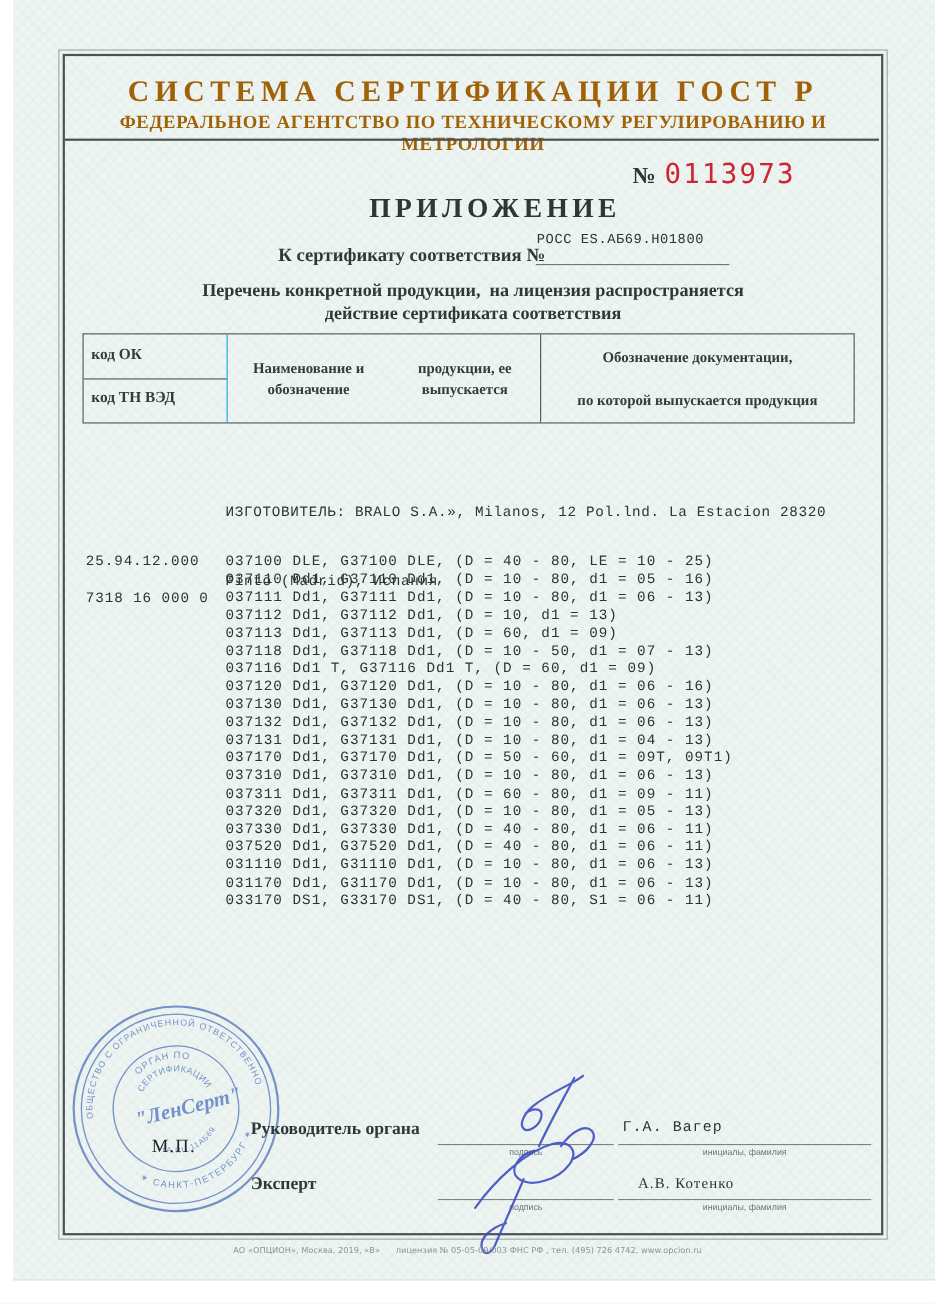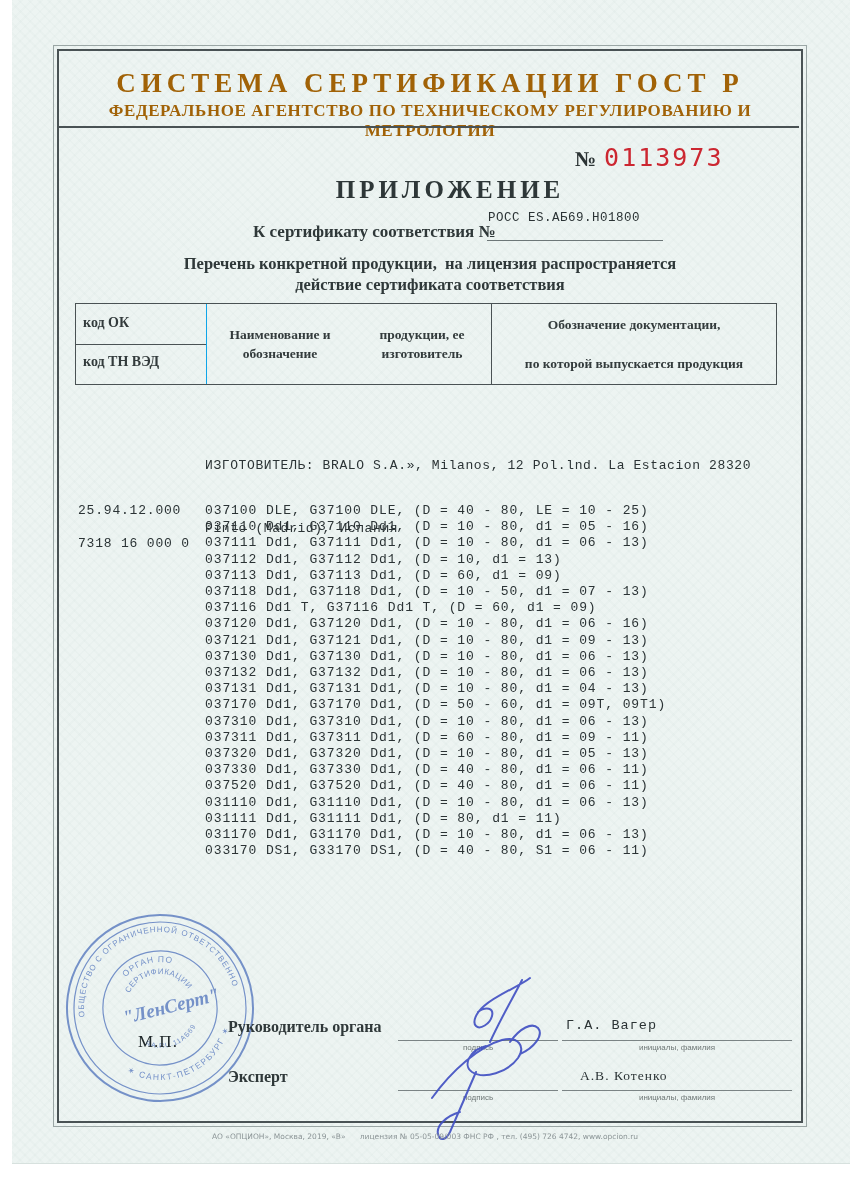--- a/index.html
+++ b/index.html
@@ -109,21 +109,21 @@
 <div class="abs list-head2">действие сертификата соответствия</div>
 
 <div class="abs tbl">
   <div class="c1">
     <div class="cell" style="top:11px;">код ОК</div>
     <div class="divider"></div>
     <div class="cell" style="top:50px;">код ТН ВЭД</div>
   </div>
   <div class="c2">
     <div class="hline">Наименование и обозначение</div>
-    <div class="hline">продукции, ее изготовитель</div>
+    <div class="hline">продукции, ее выпускается</div>
   </div>
   <div class="c3">
     <div class="hline">Обозначение документации,</div>
     <div class="hline">по которой выпускается продукция</div>
   </div>
 </div>
 
 <div class="abs manufacturer mono">
   <div>ИЗГОТОВИТЕЛЬ: BRALO S.A.», Milanos, 12 Pol.lnd. La Estacion 28320</div>
   <div>Pinto (Madrid), Испания</div>
@@ -134,32 +134,30 @@
 
 <div class="abs" id="products-list">
     <div class="product-line">037100 DLE, G37100 DLE, (D = 40 - 80, LE = 10 - 25)</div>
     <div class="product-line">037110 Dd1, G37110 Dd1, (D = 10 - 80, d1 = 05 - 16)</div>
     <div class="product-line">037111 Dd1, G37111 Dd1, (D = 10 - 80, d1 = 06 - 13)</div>
     <div class="product-line">037112 Dd1, G37112 Dd1, (D = 10, d1 = 13)</div>
     <div class="product-line">037113 Dd1, G37113 Dd1, (D = 60, d1 = 09)</div>
     <div class="product-line">037118 Dd1, G37118 Dd1, (D = 10 - 50, d1 = 07 - 13)</div>
     <div class="product-line">037116 Dd1 T, G37116 Dd1 T, (D = 60, d1 = 09)</div>
     <div class="product-line">037120 Dd1, G37120 Dd1, (D = 10 - 80, d1 = 06 - 16)</div>
-    <div class="product-line">037121 Dd1, G37121 Dd1, (D = 10 - 80, d1 = 09 - 13)</div>
     <div class="product-line">037130 Dd1, G37130 Dd1, (D = 10 - 80, d1 = 06 - 13)</div>
     <div class="product-line">037132 Dd1, G37132 Dd1, (D = 10 - 80, d1 = 06 - 13)</div>
     <div class="product-line">037131 Dd1, G37131 Dd1, (D = 10 - 80, d1 = 04 - 13)</div>
     <div class="product-line">037170 Dd1, G37170 Dd1, (D = 50 - 60, d1 = 09T, 09T1)</div>
     <div class="product-line">037310 Dd1, G37310 Dd1, (D = 10 - 80, d1 = 06 - 13)</div>
     <div class="product-line">037311 Dd1, G37311 Dd1, (D = 60 - 80, d1 = 09 - 11)</div>
     <div class="product-line">037320 Dd1, G37320 Dd1, (D = 10 - 80, d1 = 05 - 13)</div>
     <div class="product-line">037330 Dd1, G37330 Dd1, (D = 40 - 80, d1 = 06 - 11)</div>
     <div class="product-line">037520 Dd1, G37520 Dd1, (D = 40 - 80, d1 = 06 - 11)</div>
     <div class="product-line">031110 Dd1, G31110 Dd1, (D = 10 - 80, d1 = 06 - 13)</div>
-    <div class="product-line">031111 Dd1, G31111 Dd1, (D = 80, d1 = 11)</div>
     <div class="product-line">031170 Dd1, G31170 Dd1, (D = 10 - 80, d1 = 06 - 13)</div>
     <div class="product-line">033170 DS1, G33170 DS1, (D = 40 - 80, S1 = 06 - 11)</div>
   </div>
 
 <svg class="stamp-svg" width="220" height="210" viewBox="0 0 220 210">
   <g transform="rotate(-14 108 103)" stroke="#5b7cc0" fill="none" opacity="0.82">
     <circle cx="108" cy="103" r="93" stroke-width="2"></circle>
     <circle cx="108" cy="103" r="86" stroke-width="1.2"></circle>
     <circle cx="108" cy="103" r="57" stroke-width="1.2"></circle>
     <defs>

